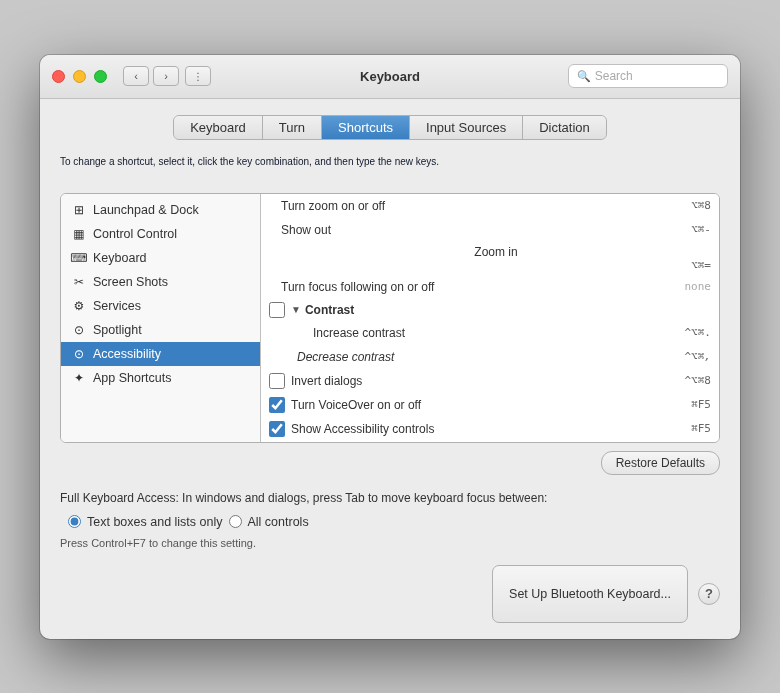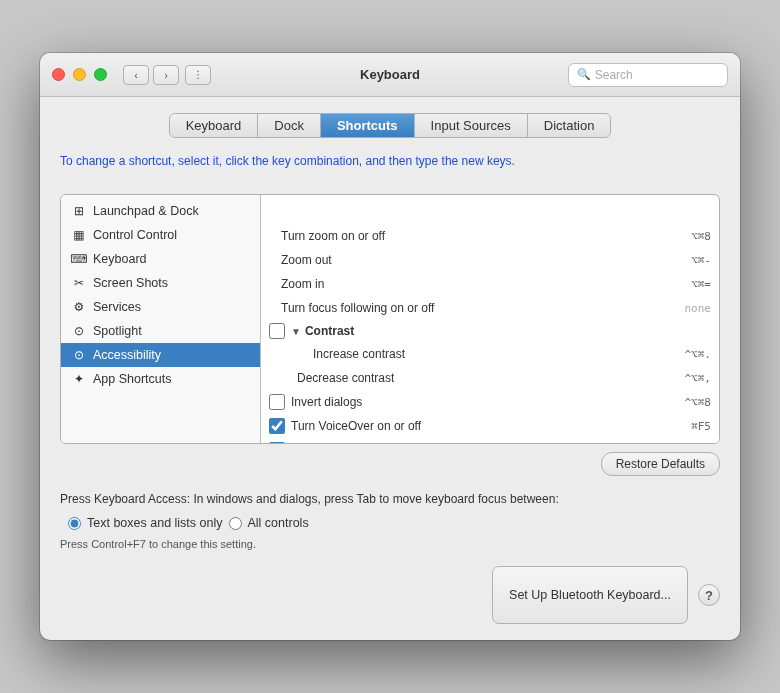--- a/index.html
+++ b/index.html
@@ -129,25 +129,25 @@
       color: #333;
       cursor: pointer;
       border-right: 1px solid #b0b0b0;
       background: linear-gradient(to bottom, #f0f0f0, #e0e0e0);
       user-select: none;
     }
     .tab:last-child { border-right: none; text-align: right; }
     .tab.active {
       background: linear-gradient(to bottom, #5b9bd5, #3a7fc1);
       color: white;
-      font-weight: 700;
+      font-weight: 400;
     }
     .instruction-text {
-      font-size: 12px;
-      color: #1d4ed8;
+      font-size: 10px;
+      color: #0f172a;
       margin-bottom: 24px;
       line-height: 1.5;
     }
     .main-panel {
       display: flex;
       gap: 0;
       border: 1px solid #b0b0b0;
       border-radius: 6px;
       overflow: hidden;
       height: 250px;
@@ -179,21 +179,20 @@
       display: flex;
       align-items: center;
       justify-content: center;
       font-size: 12px;
       flex-shrink: 0;
     }
     .right-panel {
       flex: 1;
       overflow-y: scroll;
       background: white;
-      margin-top: 29px;
     }
     .shortcut-row {
       display: flex;
       align-items: center;
       padding: 3px 8px;
       font-size: 12px;
       color: #333;
       min-height: 24px;
     }
     .shortcut-checkbox {
@@ -330,21 +329,21 @@
       <span class="search-icon-char">🔍</span>
       <input type="text" placeholder="Search" style="">
     </div>
   </div>
 
   <div class="content">
 
     <div class="tabs-container">
       <div class="tabs">
         <div class="tab">Keyboard</div>
-        <div class="tab">Dock</div>
+        <div class="tab">Turn</div>
         <div class="tab active">Shortcuts</div>
         <div class="tab">Input Sources</div>
         <div class="tab">Dictation</div>
       </div>
     </div>
 
     <div class="instruction-text">To change a shortcut, select it, click the key combination, and then type the new keys.</div>
 
     <div class="main-panel">
 
@@ -385,46 +384,46 @@
 
       <div class="right-panel">
 
         <div class="shortcut-row" style="padding-left: 20px;">
           <span class="shortcut-label">Turn zoom on or off</span>
           <span class="shortcut-key">⌥⌘8</span>
         </div>
 
 
         <div class="shortcut-row" style="padding-left: 20px;">
-          <span class="shortcut-label">Zoom out</span>
+          <span class="shortcut-label">Show out</span>
           <span class="shortcut-key">⌥⌘-</span>
         </div>
 
-        <div class="shortcut-row" style="padding-left: 20px;">
+        <div class="shortcut-row" style="padding-left: 20px; flex-direction: column;">
           <span class="shortcut-label">Zoom in</span>
           <span class="shortcut-key">⌥⌘=</span>
         </div>
 
         <div class="shortcut-row" style="padding-left: 20px;">
           <span class="shortcut-label">Turn focus following on or off</span>
           <span class="shortcut-key" style="color: #aaa;">none</span>
         </div>
 
         <div class="group-header" style="padding-left: 8px;">
           <input type="checkbox" class="shortcut-checkbox" style="">
           <span class="group-arrow">▼</span>
           <span>Contrast</span>
         </div>
 
         <div class="shortcut-row" style="padding-left: 52px;">
           <span class="shortcut-label">Increase contrast</span>
           <span class="shortcut-key">^⌥⌘.</span>
         </div>
 
-        <div class="shortcut-row" style="padding-left: 36px;">
+        <div class="shortcut-row" style="padding-left: 36px; font-style: italic;">
           <span class="shortcut-label">Decrease contrast</span>
           <span class="shortcut-key">^⌥⌘,</span>
         </div>
 
         <div class="shortcut-row" style="padding-left: 8px;">
           <input type="checkbox" class="shortcut-checkbox checked-blue" style="">
           <span class="shortcut-label">Invert dialogs</span>
           <span class="shortcut-key">^⌥⌘8</span>
         </div>
 
@@ -440,21 +439,21 @@
           <span class="shortcut-key">⌘F5</span>
         </div>
       </div>
     </div>
 
     <div class="restore-btn-row">
       <button class="restore-btn">Restore Defaults</button>
     </div>
 
     <div class="fka-section">
-      <div class="fka-title">Press Keyboard Access: In windows and dialogs, press Tab to move keyboard focus between:</div>
+      <div class="fka-title">Full Keyboard Access: In windows and dialogs, press Tab to move keyboard focus between:</div>
       <div class="radio-group">
         <div class="radio-item">
           <input type="radio" name="fka" checked="" style="">
           <span>Text boxes and lists only</span>
         </div>
         <div class="radio-item">
           <input type="radio" name="fka" style="">
           <span>All controls</span>
         </div>
       </div>

